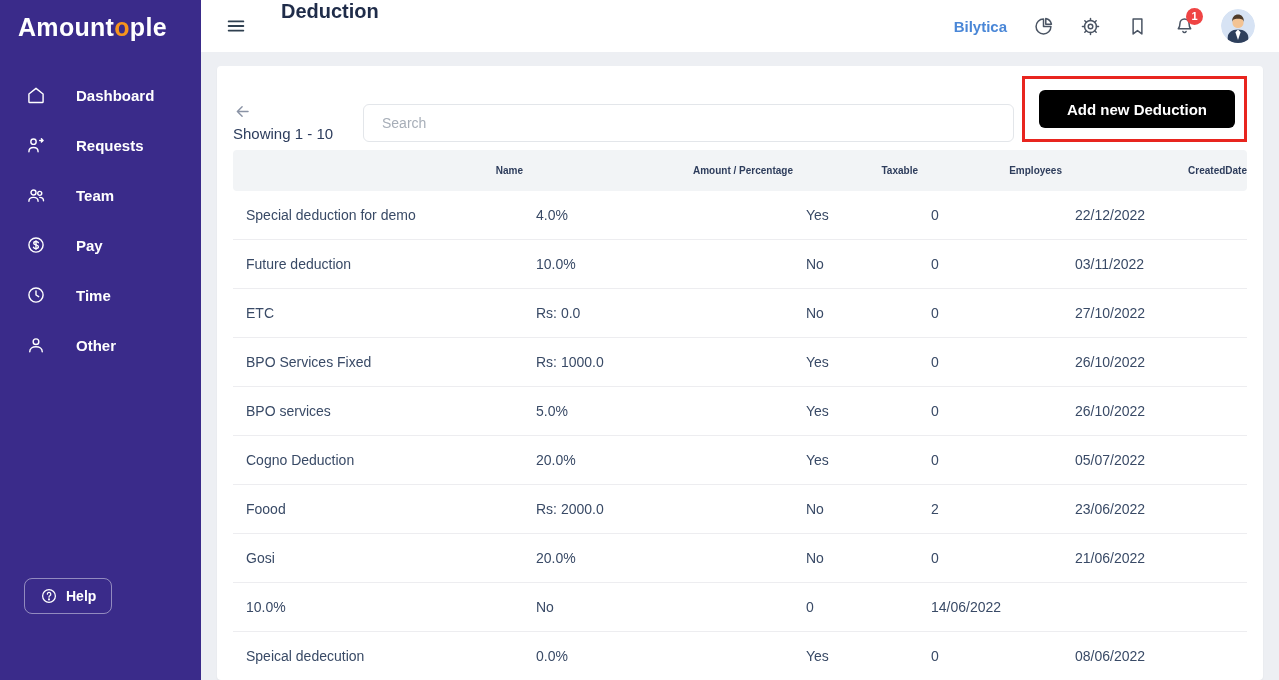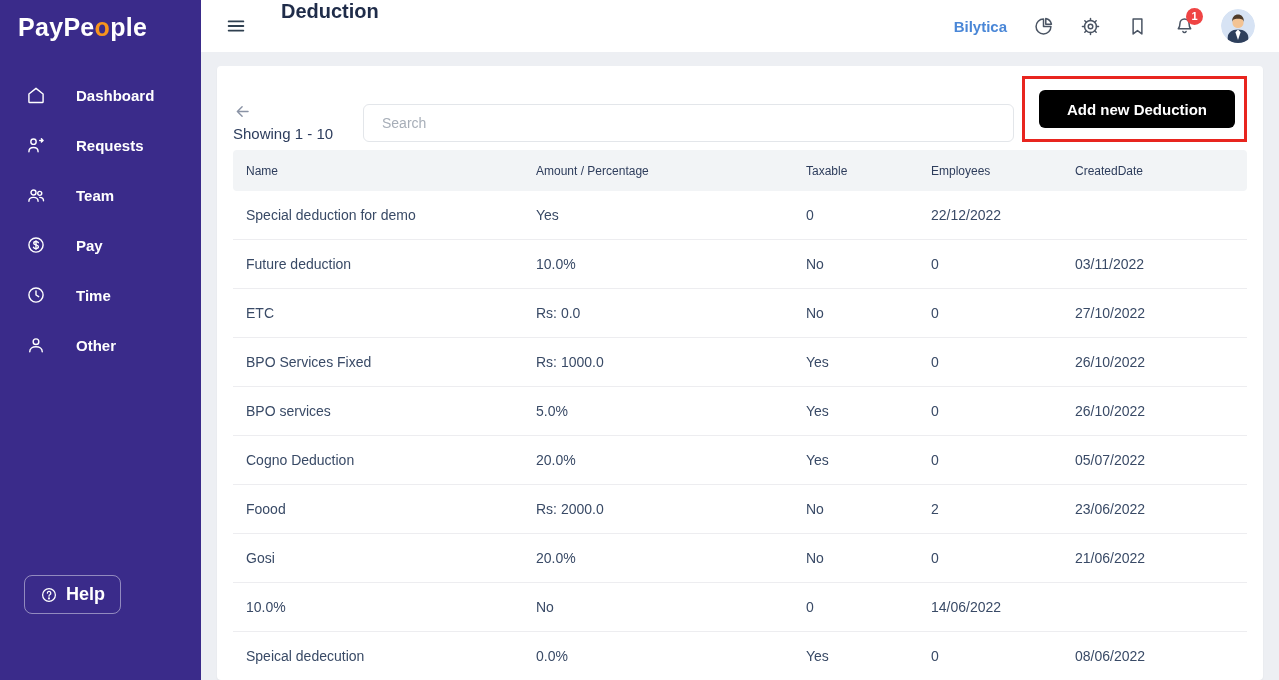--- a/index.html
+++ b/index.html
@@ -8,21 +8,21 @@
 
   
   .sidebar { width:201px; flex-shrink:0; background:#3a2b8a; color:#fff; display:flex; flex-direction:column; }
   .logo { padding:13px 18px 6px 18px; font-size:25px; font-weight:800; letter-spacing:.3px; }
   .logo-o { color:#f7941d; }
   .nav { margin-top:22px; }
   .nav-item { display:flex; align-items:center; gap:30px; padding:15px 26px; font-size:15px; font-weight:600; cursor:pointer; }
   .icon { display:inline-flex; align-items:center; justify-content:center; }
   .help-wrap { margin-top:auto; padding:0 24px 66px 24px; }
   .help-btn { display:inline-flex; align-items:center; gap:8px; background:transparent; color:#fff;
-    border:1px solid rgba(255,255,255,.45); border-radius:8px; padding:8px 15px; font-size:18px;
+    border:1px solid rgba(255,255,255,.45); border-radius:8px; padding:8px 15px; font-size:14px;
     font-weight:600; font-family:inherit; cursor:pointer; }
 
   
   .main { flex:1; display:flex; flex-direction:column; min-width:0; }
   .topbar { height:52px; background:#fff; display:flex; padding:0 24px; gap:34px; flex-shrink:0; }
   .menu { color:#2f4050; cursor:pointer; }
   .title { font-size:20px; font-weight:800; color:#1f2c49; }
   .top-right { margin-left:auto; display:flex; align-items:center; gap:26px; }
   .account { color:#4a87d7; font-size:15px; font-weight:700; cursor:pointer; }
   .ticon { color:#4a5463; cursor:pointer; display:inline-flex; }
@@ -43,32 +43,32 @@
     padding:0 18px; font-size:14px; color:#394a66; font-family:inherit; outline:none; }
   .search::placeholder { color:#a7aeb8; }
   .annotation { border:3px solid #e8251f; padding:11px 9px 11px 14px; margin-left:8px; background:transparent; }
   .add-btn { background:#000000; color:#fff; border:none; border-radius:6px; padding:0 28px; height:38px;
     font-size:15px; font-weight:600; font-family:inherit; cursor:pointer; white-space:nowrap; }
 
   
   .table { margin-top:8px; }
   .thead, .trow { display:grid; grid-template-columns:290px 270px 125px 144px 1fr; align-items:center; }
   .thead { background:#f2f4f6; border-radius:4px; height:41px; }
-  .th { font-size:12px; font-weight:400; color:#2e3d5c; padding-left:13px; }
+  .th { font-size:10px; font-weight:700; color:#2e3d5c; padding-left:13px;text-align:right; }
   .trow { height:49px; border-bottom:1px solid #ededf0; cursor:pointer; }
   .td { font-size:14px; color:#394a66; padding-left:13px; }
 </style>
 </head>
 <body>
 
 <div class="app">
 
   <aside class="sidebar">
     <div class="logo">
-      <span><span>PayPe</span><span class="logo-o">o</span><span>ple</span></span>
+      <span><span>Amount</span><span class="logo-o">o</span><span>ple</span></span>
     </div>
     <nav class="nav">
         <div class="nav-item">
           <span class="icon">
             <svg viewBox="0 0 24 24" width="20" height="20" fill="none" stroke="currentColor" stroke-width="1.7" stroke-linecap="round" stroke-linejoin="round">
               <path d="M3.5 10.8 12 4l8.5 6.8V20a1 1 0 0 1-1 1h-15a1 1 0 0 1-1-1z"></path>
             </svg>
           </span>
           <span>Dashboard</span>
         </div>
@@ -206,20 +206,21 @@
           <div class="thead">
             <div class="th">Name</div>
             <div class="th">Amount / Percentage</div>
             <div class="th">Taxable</div>
             <div class="th">Employees</div>
             <div class="th">CreatedDate</div>
           </div>
           <div class="tbody">
               <div class="trow">
                 <div class="td">Special deduction for demo</div>
+                <div class="td">4.0%</div>
                 <div class="td">Yes</div>
                 <div class="td">0</div>
                 <div class="td">22/12/2022</div>
               </div>
               <div class="trow">
                 <div class="td">Future deduction</div>
                 <div class="td">10.0%</div>
                 <div class="td">No</div>
                 <div class="td">0</div>
                 <div class="td">03/11/2022</div>

